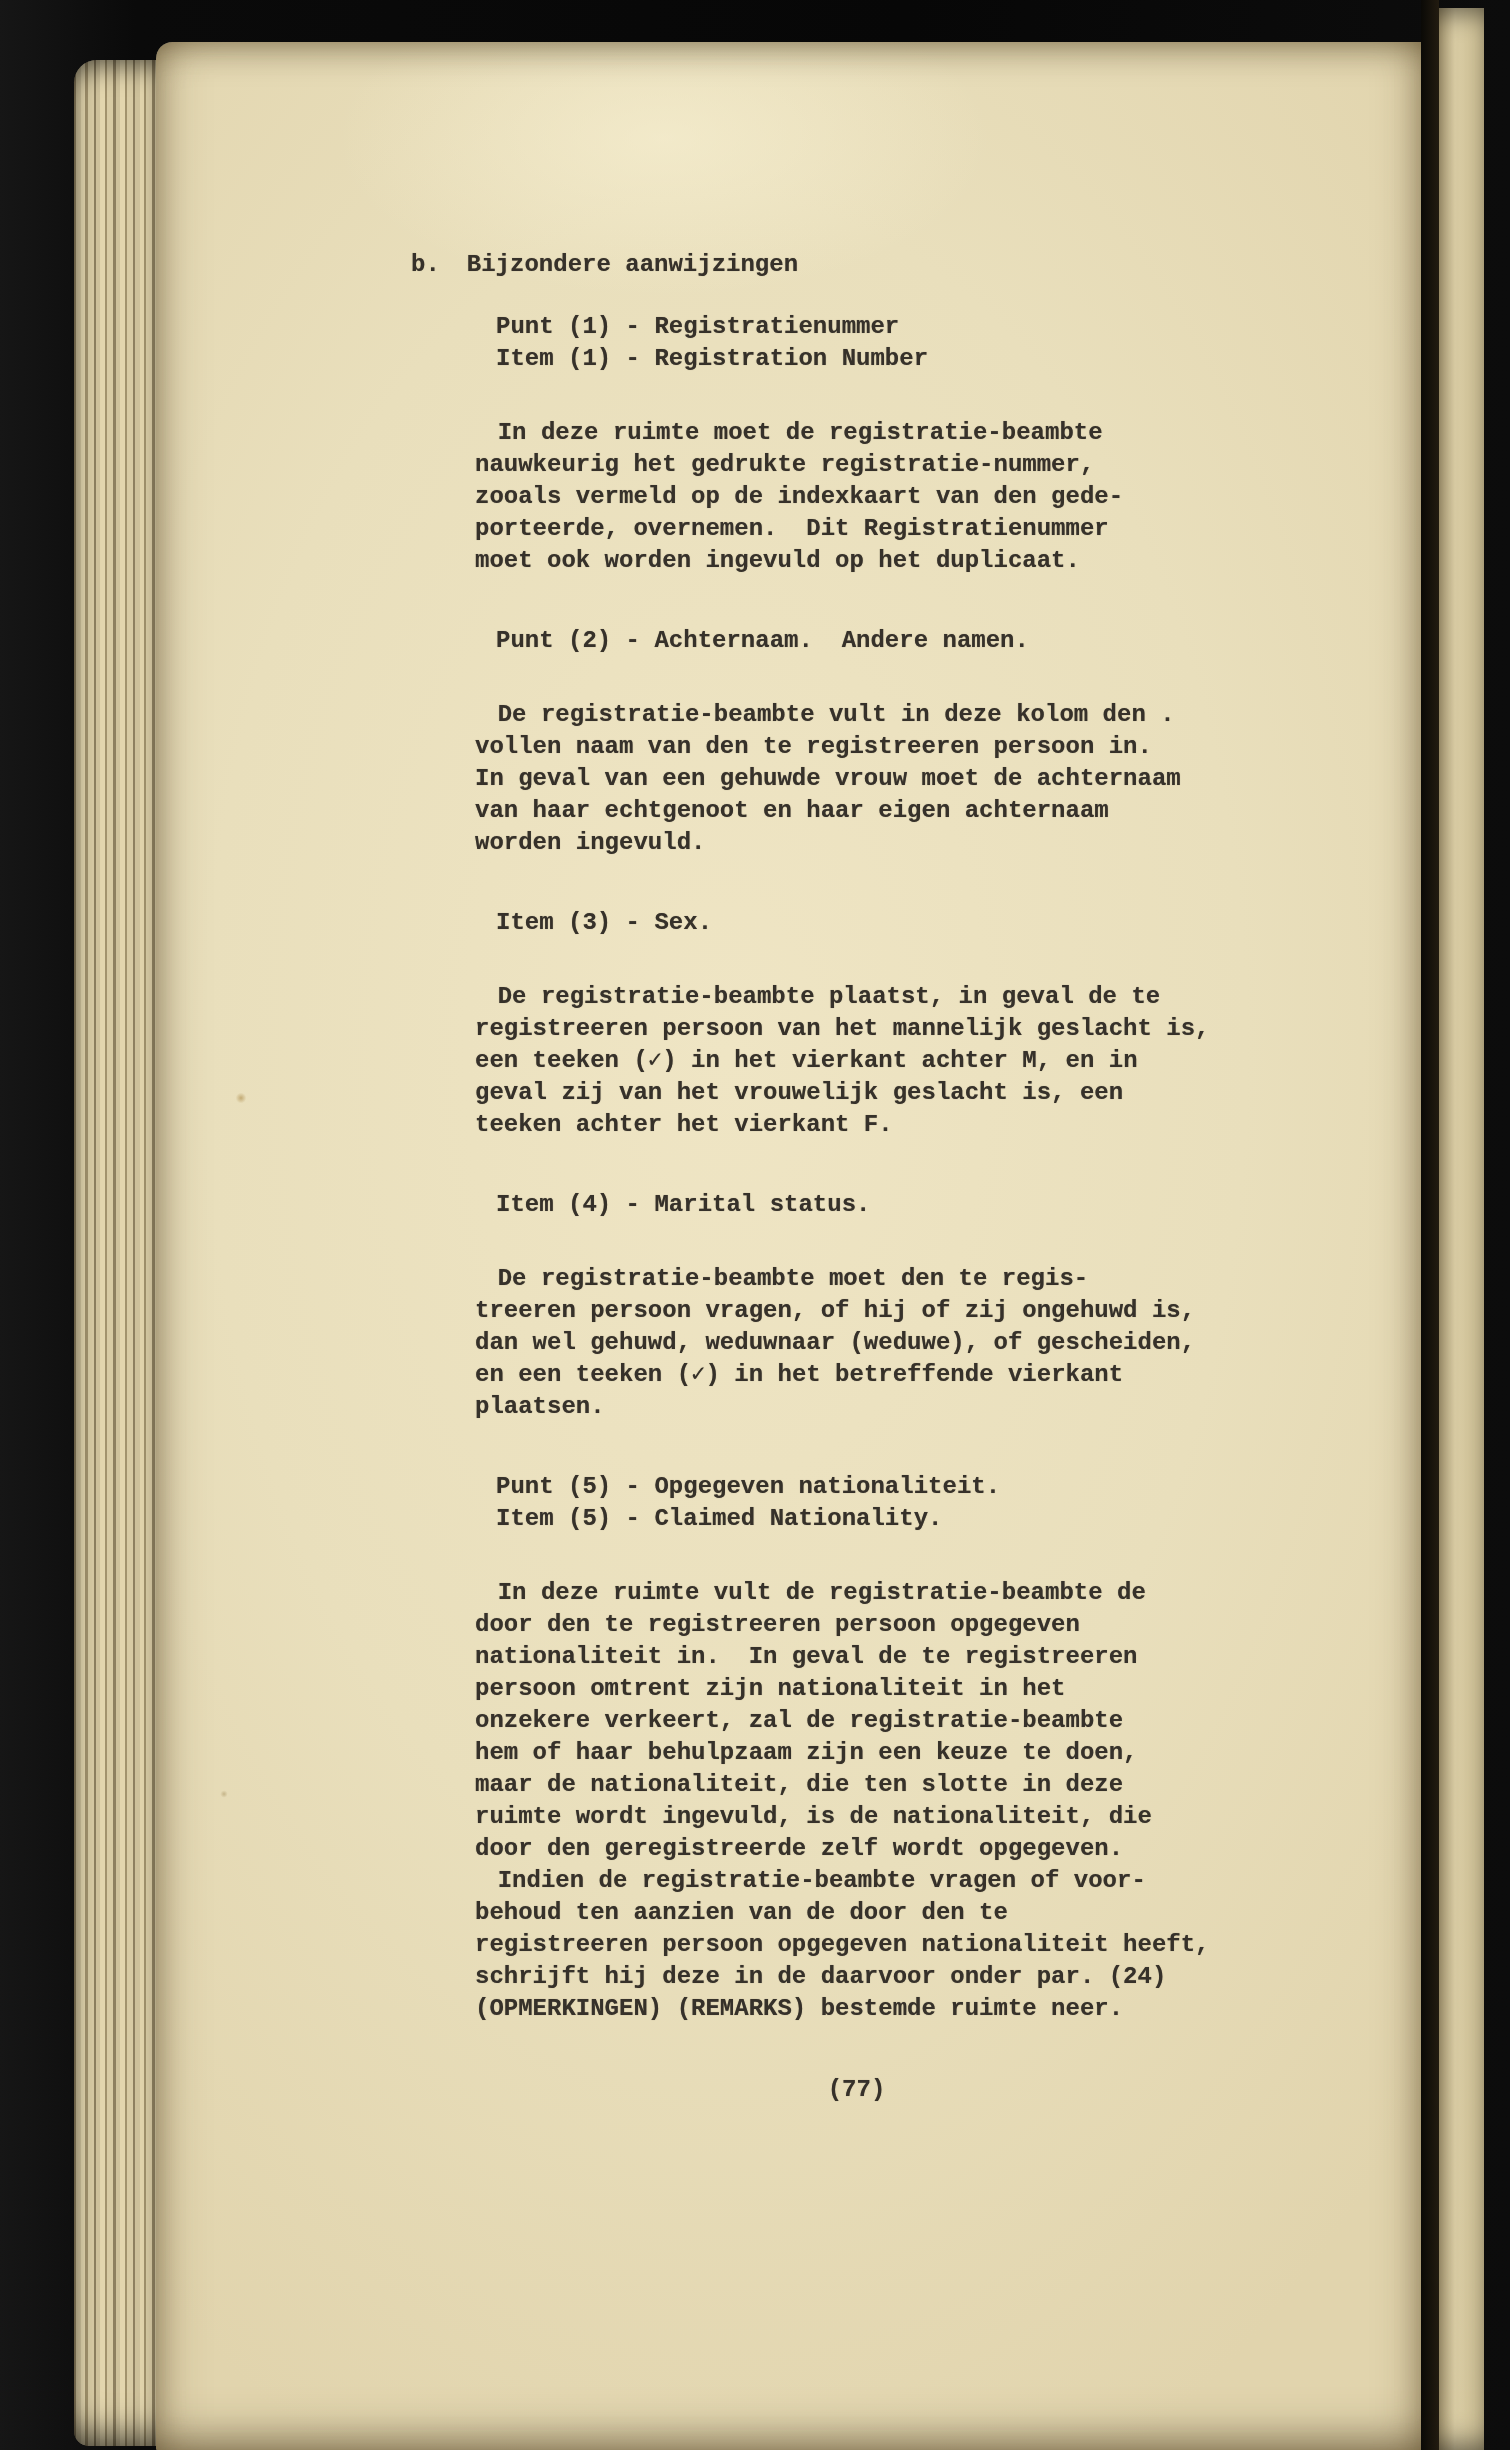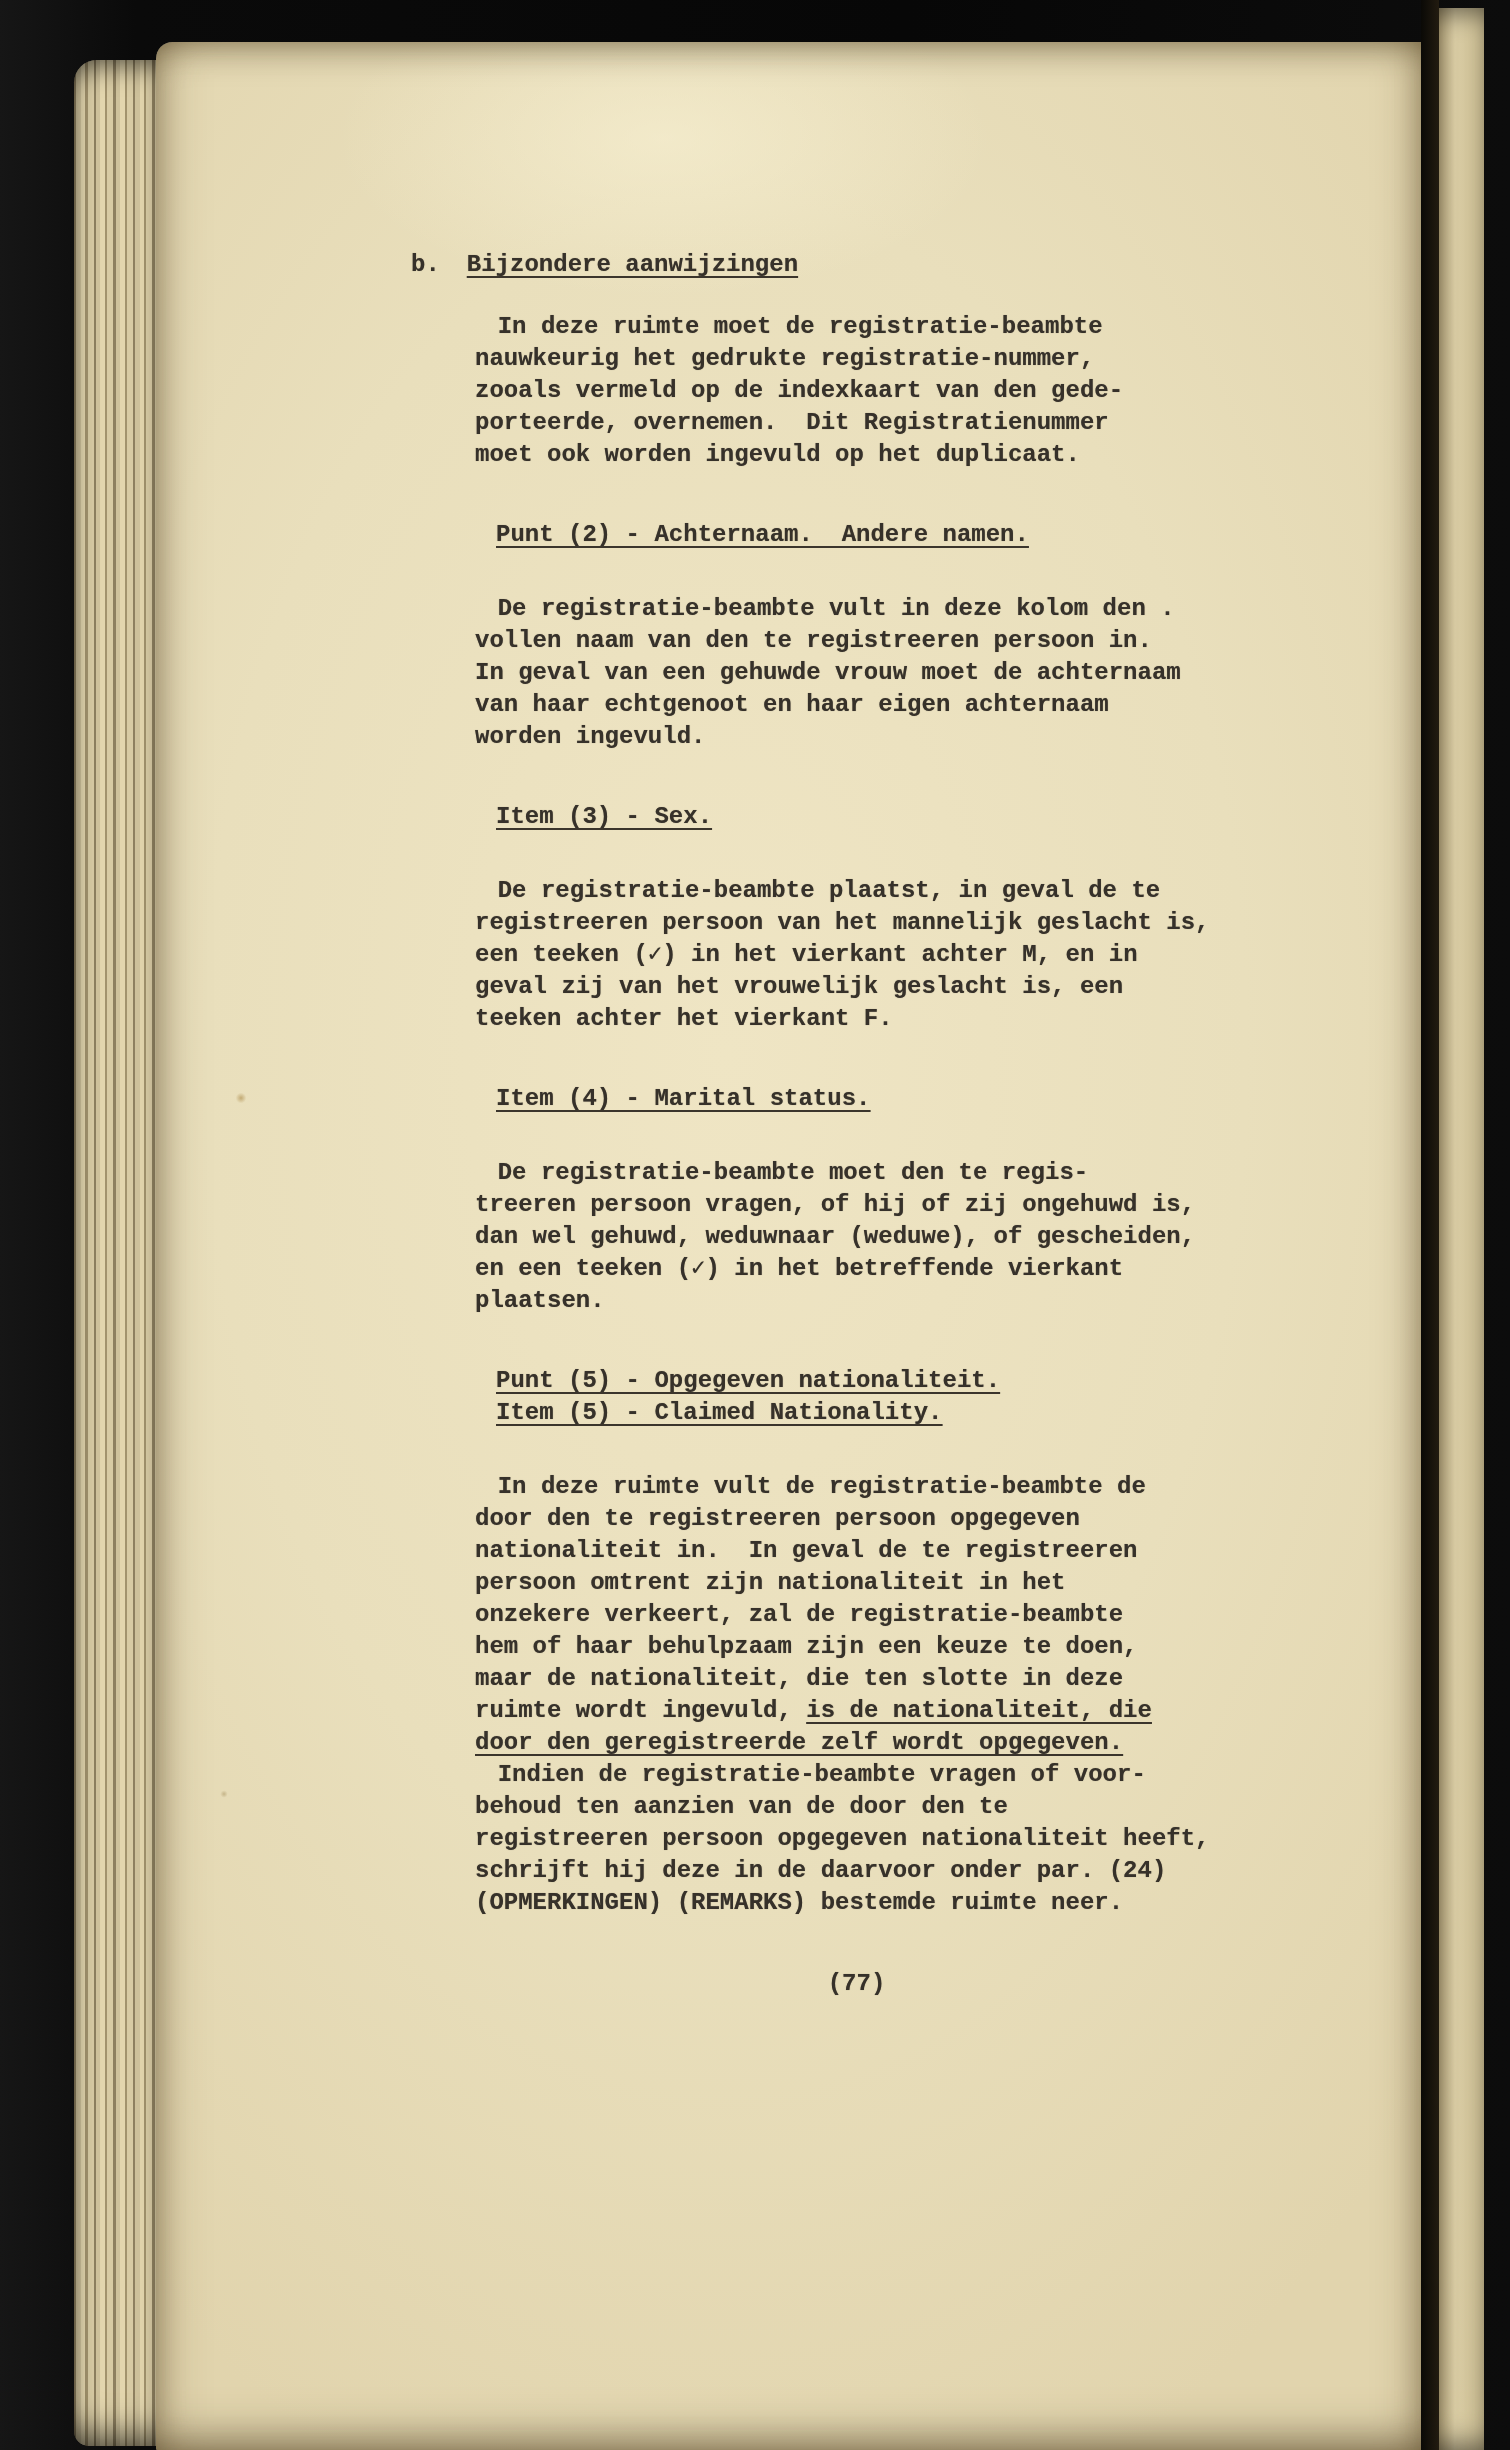--- a/index.html
+++ b/index.html
@@ -53,21 +53,20 @@
   
   .content {
     position:absolute; left:411px; top:249px; width:936px;
     color:#36312a;
     font-family:"Liberation Mono","DejaVu Sans Mono",monospace;
     font-size:24px; line-height:32px; font-weight:700;
     text-shadow:0 0 0.8px rgba(54,47,36,.55);
   }
   .section-heading { display:flex; gap:27px; margin-bottom:30px; }
   .underlined {
-    text-decoration:underline;
     text-decoration-thickness:1.9px;
     text-underline-offset:5.3px;
     text-decoration-color:#3b352c;
   }
   .punt-block { margin-left:85px; margin-bottom:42px; }
   .punt-block .punt { white-space:pre-wrap; }
   p.body {
     margin-left:64px; margin-bottom:48px;
     white-space:pre-wrap; text-indent:22.7px; width:846px;
   }
@@ -88,20 +87,24 @@
   <div class="next-page"></div>
 
   <div class="content">
 
     <div class="section-heading">
       <span>b.</span>
       <span class="underlined">Bijzondere aanwijzingen</span>
     </div>
 
     <div class="entry">
+      <div class="punt-block">
+        <div class="punt underlined">Punt (1) - Registratienummer</div>
+        <div class="punt underlined">Item (1) - Registration Number</div>
+      </div>
       <p class="body">In deze ruimte moet de registratie-beambte
 nauwkeurig het gedrukte registratie-nummer,
 zooals vermeld op de indexkaart van den gede-
 porteerde, overnemen.  Dit Registratienummer
 moet ook worden ingevuld op het duplicaat.</p>
     </div>
 
     <div class="entry">
       <div class="punt-block">
         <div class="punt underlined">Punt (2) - Achternaam.  Andere namen.</div>

